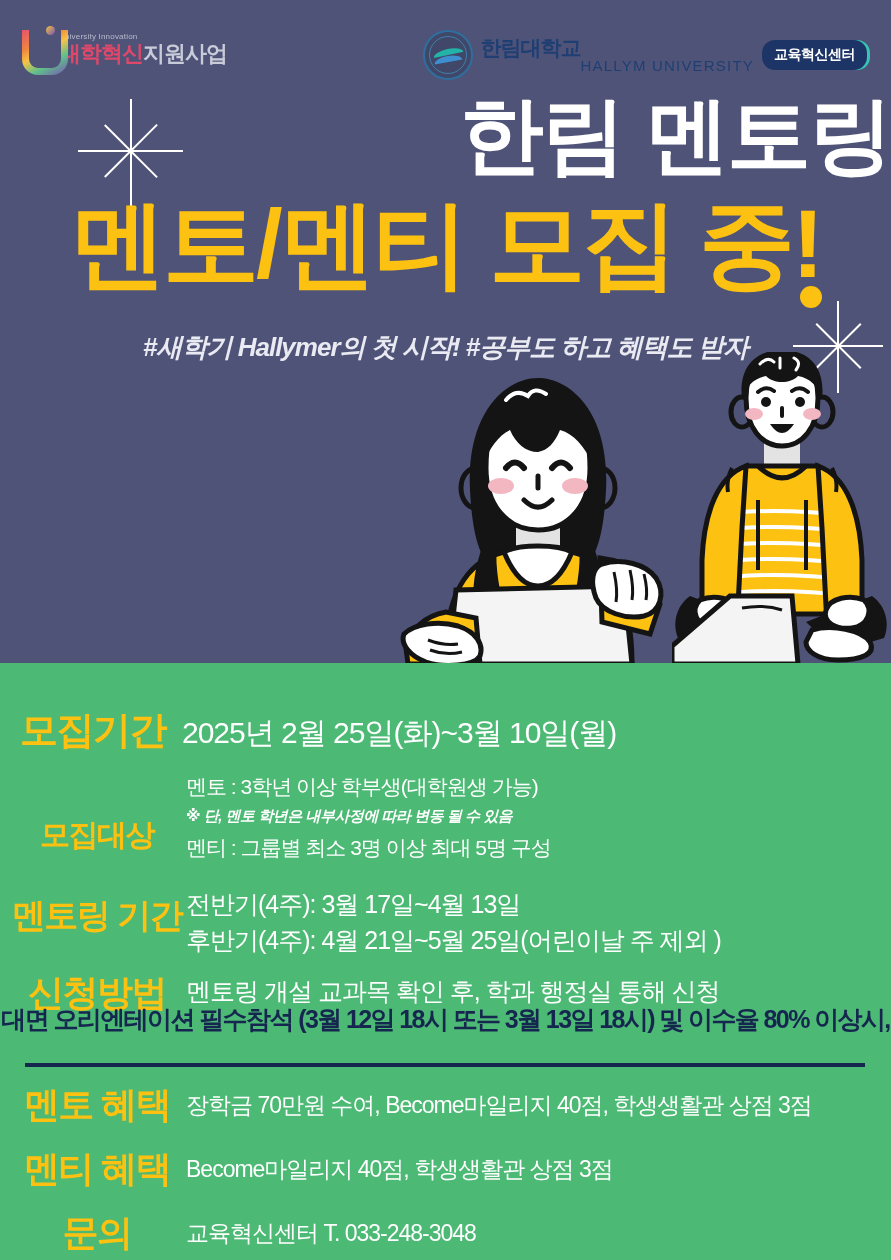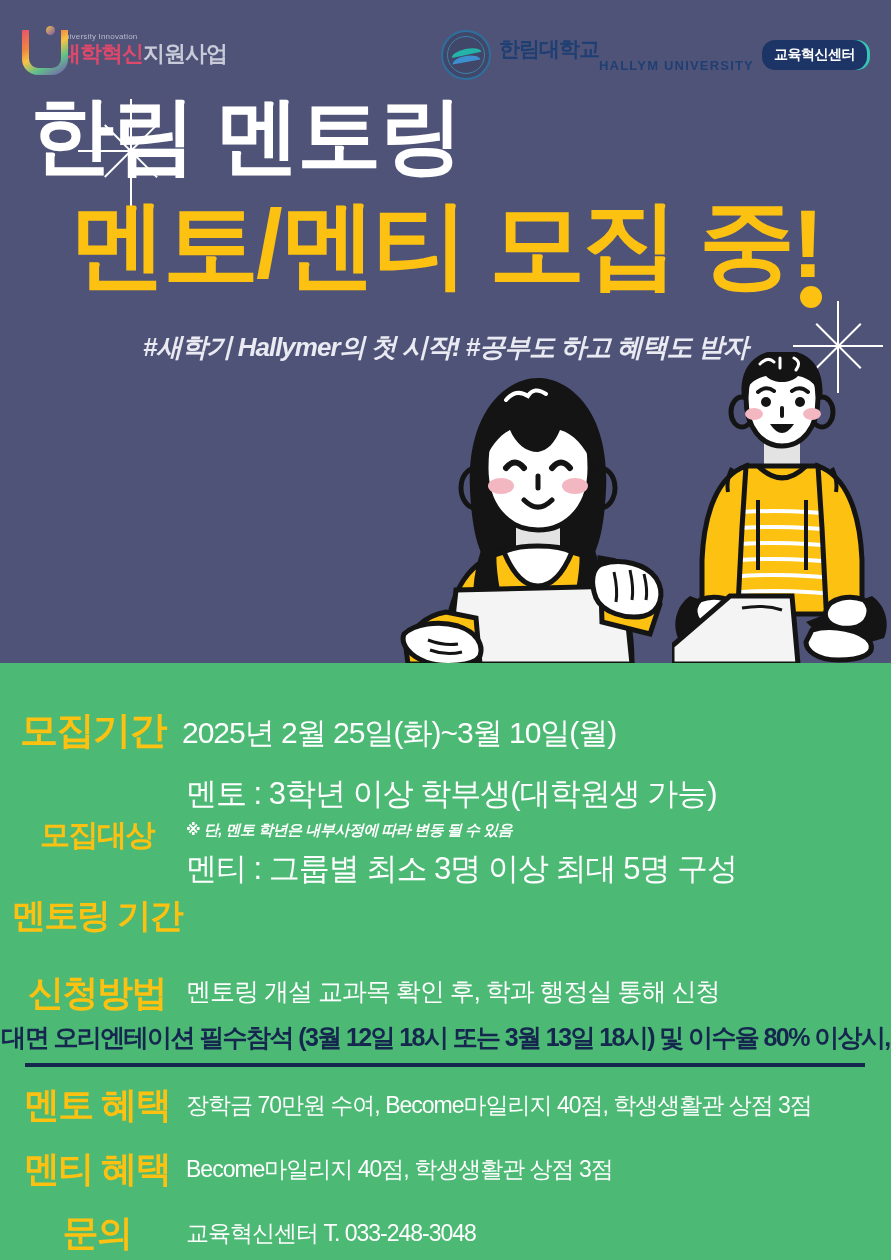--- a/index.html
+++ b/index.html
@@ -41,42 +41,42 @@
   .logo-uni-kr .k1{color:#e0486a;font-family:Liberation Mono, monospace;}
   .logo-uni-kr .k2{color:#c9cbd9;text-align:right;}
 
   .logo-hallym{position:absolute;right:24px;top:30px;display:flex;align-items:center;gap:8px;}
   .emblem{width:46px;height:46px;border-radius:50%;border:2px solid #2f6f9e;background:#414768;position:relative;overflow:hidden;}
   .emblem .ring{position:absolute;left:4px;top:4px;right:4px;bottom:4px;border:1px solid #3d82ad;border-radius:50%;}
   .emblem .wave{position:absolute;left:8px;top:17px;width:30px;height:6px;border-radius:50%/100% 100% 0 0;background:#23b3a8;transform:rotate(-12deg);}
   .emblem .wave2{position:absolute;left:9px;top:24px;width:28px;height:6px;border-radius:50%/100% 100% 0 0;background:#3d8fd0;transform:rotate(-10deg);}
   .hallym-txt{display:flex;line-height:1;}
   .hallym-kr{font-size:21px;font-weight:bold;color:#1f3f73;letter-spacing:-1px;white-space:nowrap;}
-  .hallym-en{font-size:13px;font-weight:bold;color:#1f3f73;letter-spacing:1.2px;margin-top:21px;white-space:nowrap;}
+  .hallym-en{font-size:15px;font-weight:normal;color:#1f3f73;letter-spacing:1.2px;margin-top:21px;white-space:nowrap;}
   .badge-center{
     background:#1c3566;color:#ffffff;font-size:14px;font-weight:bold;
     padding:6px 12px;border-radius:13px;letter-spacing:-.5px;white-space:nowrap;
     box-shadow:3px 0 0 #35c6b6;
   }
 
   
   .spark{position:absolute;}
   .spark i{position:absolute;background:#fff;display:block;left:50%;top:50%;}
   .spark .h{width:100%;height:2px;margin-left:-50%;margin-top:-1px;}
   .spark .v{height:100%;width:2px;margin-top:-50%;margin-left:-1px;}
   .spark .d1,.spark .d2{width:70%;height:2px;margin-left:-35%;margin-top:-1px;}
   .spark .d1{transform:rotate(45deg);}
   .spark .d2{transform:rotate(-45deg);}
   .spark-a{left:78px;top:96px;width:105px;height:110px;}
   .spark-b{left:793px;top:300px;width:90px;height:92px;}
   .ydot{position:absolute;left:800px;top:286px;width:22px;height:22px;border-radius:50%;background:#fcc111;}
 
   
   .title1{
-    position:absolute;left:0;right:0;top:93px;text-align:left;padding-left:30px;
+    position:absolute;left:0;right:0;top:93px;text-align:right;padding-left:22px;
     font-size:84px;font-weight:bold;color:#ffffff;letter-spacing:-2px;line-height:1;
     white-space:nowrap;
   }
   .title2{
     position:absolute;left:0;right:0;top:196px;text-align:center;
     font-size:96px;font-weight:bold;color:#fcc111;letter-spacing:-3px;line-height:1;
     white-space:nowrap;
   }
   .subtitle{
     position:absolute;left:0;right:0;top:330px;text-align:center;
@@ -101,33 +101,33 @@
     width:178px;flex:0 0 178px;text-align:center;white-space:nowrap;
   }
   .val{color:#ffffff;letter-spacing:-1px;}
 
   .r-period{position:absolute;left:4px;top:42px;width:880px;}
   .r-period .lbl{font-size:38px;}
   .r-period .val{font-size:30px;padding-top:8px;}
 
   .r-target{position:absolute;left:8px;top:110px;width:880px;}
   .r-target .lbl{font-size:30px;padding-top:42px;}
-  .r-target .val{font-size:31px;}
+  .r-target .val{font-size:21px;}
   .r-target .note{font-size:15px;font-style:italic;font-weight:bold;letter-spacing:-.5px;margin:6px 0 8px;}
 
   .r-mper{position:absolute;left:8px;top:224px;width:880px;}
   .r-mper .lbl{font-size:34px;padding-top:6px;}
   .r-mper .val{font-size:25px;line-height:1.42;}
 
   .r-apply{position:absolute;left:8px;top:306px;width:880px;}
   .r-apply .lbl{font-size:36px;}
   .r-apply .val{font-size:25px;padding-top:6px;}
 
   .notice{
-    position:absolute;left:0;right:0;top:358px;text-align:center;
+    position:absolute;left:0;right:0;top:340px;text-align:center;
     color:#15264f;font-size:25px;font-weight:bold;letter-spacing:-1.6px;white-space:nowrap;
   }
   .divider{position:absolute;left:25px;top:400px;width:840px;height:4px;background:#15264f;}
 
   .r-mentoben{position:absolute;left:8px;top:418px;width:880px;}
   .r-mentoben .lbl{font-size:36px;}
   .r-mentoben .val{font-size:23px;padding-top:9px;}
 
   .r-mentiben{position:absolute;left:8px;top:482px;width:880px;}
   .r-mentiben .lbl{font-size:36px;}
@@ -296,20 +296,24 @@
       <div class="lbl">모집대상</div>
       <div>
         <div class="val">멘토 : 3학년 이상 학부생(대학원생 가능)</div>
         <div class="val note">※ 단, 멘토 학년은 내부사정에 따라 변동 될 수 있음</div>
         <div class="val">멘티 : 그룹별 최소 3명 이상 최대 5명 구성</div>
       </div>
     </div>
 
     <div class="row r-mper">
       <div class="lbl">멘토링 기간</div>
+      <div>
+        <div class="val">전반기(4주): 3월 17일~4월 13일</div>
+        <div class="val">후반기(4주): 4월 21일~5월 25일(어린이날 주 제외 )</div>
+      </div>
     </div>
 
     <div class="row r-apply">
       <div class="lbl">신청방법</div>
       <div class="val">멘토링 개설 교과목 확인 후,  학과 행정실 통해 신청</div>
     </div>
 
     <div class="notice">대면 오리엔테이션 필수참석 (3월 12일 18시 또는 3월 13일 18시) 및 이수율 80% 이상시,</div>
     <div class="divider"></div>
 

